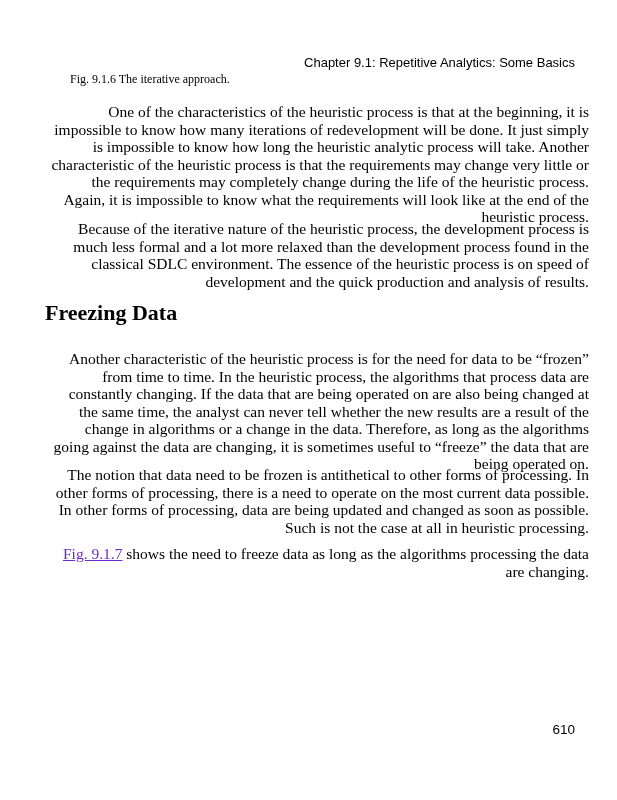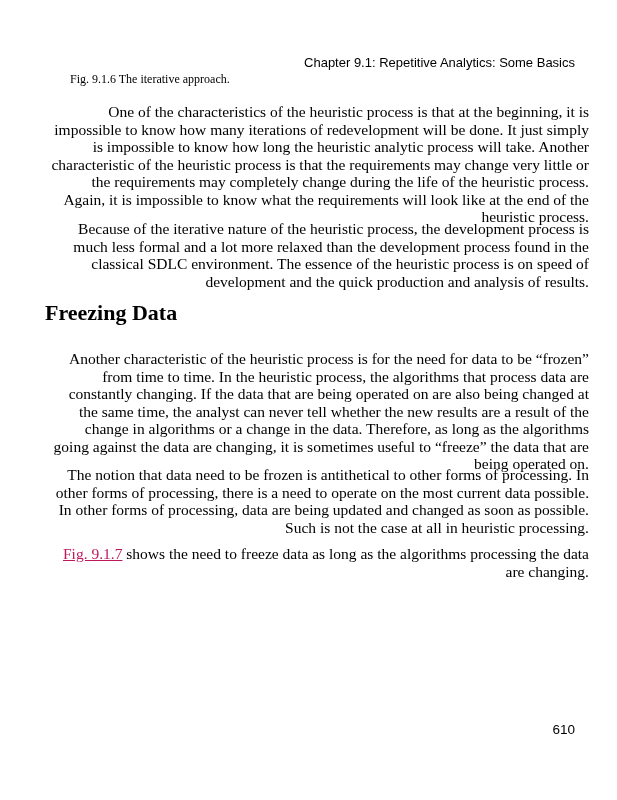--- a/index.html
+++ b/index.html
@@ -51,21 +51,21 @@
     position: absolute;
     top: 300px;
     left: 45px;
     margin: 0;
     font-size: 22px;
     line-height: 26px;
     font-weight: bold;
     font-family: "Liberation Serif", serif;
   }
   .fig-link {
-    color: #be185d;
+    color: #6d28d9;
     text-decoration: underline;
     cursor: pointer;
   }
   .page-number {
     position: absolute;
     top: 722px;
     right: 42px;
     font-family: "Liberation Sans", sans-serif;
     font-size: 13.5px;
     line-height: 15px;

